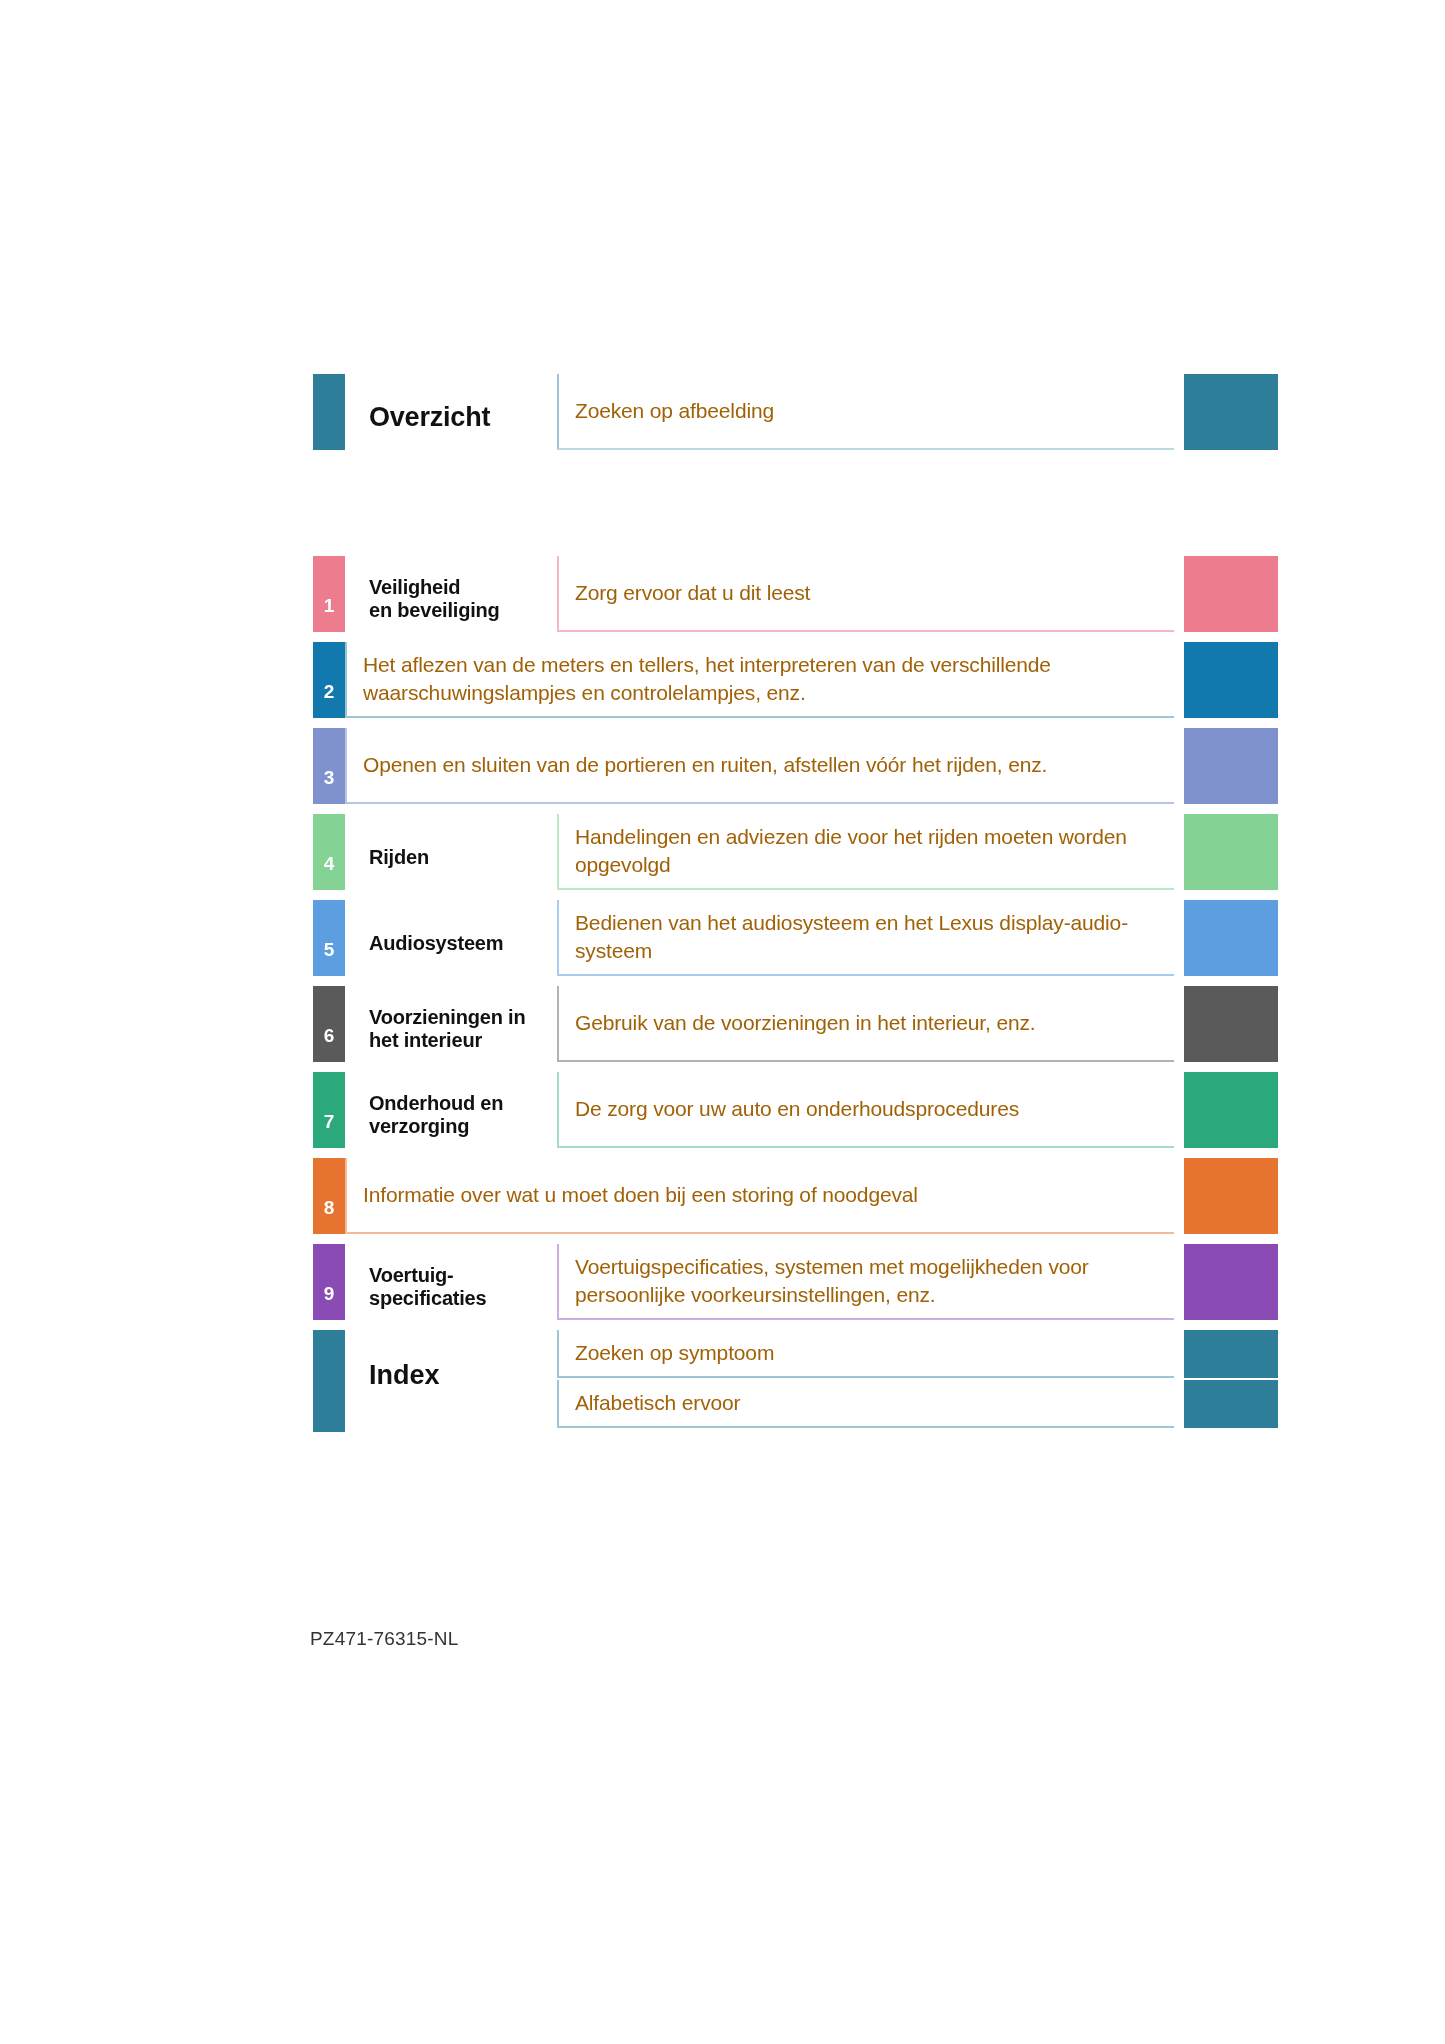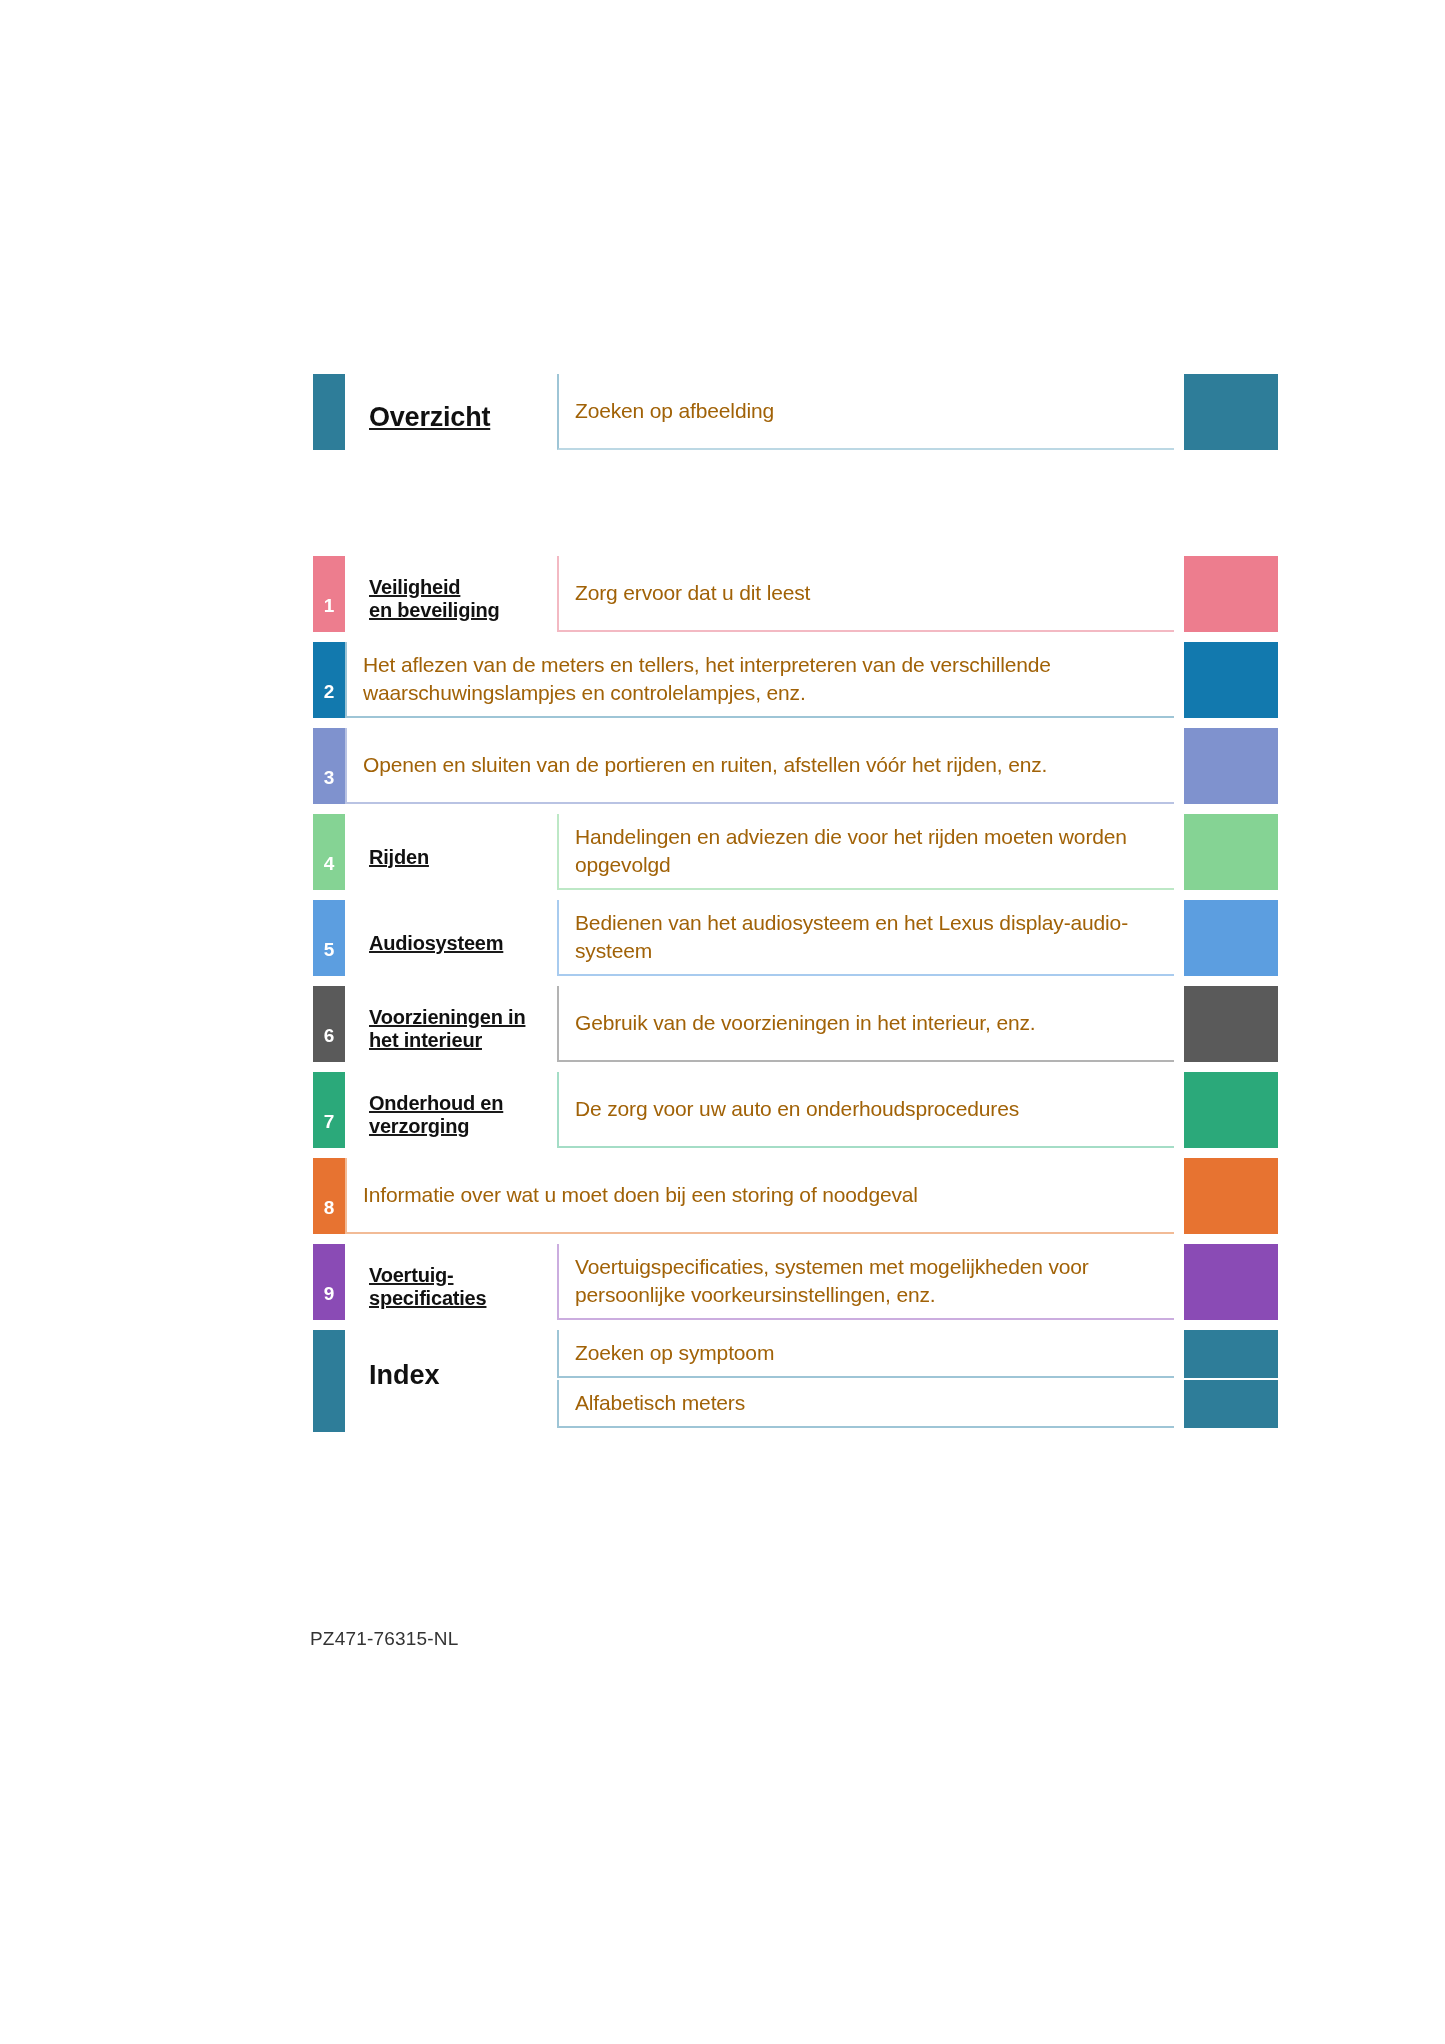--- a/index.html
+++ b/index.html
@@ -62,21 +62,20 @@
   }
 
   
   .title-cell {
     flex: 0 0 212px;
     width: 212px;
     display: flex;
     align-items: center;
     padding-left: 24px;
     box-sizing: border-box;
-    text-decoration: underline;
   }
   .title-text {
     font-size: 20px;
     font-weight: 700;
     line-height: 1.14;
     letter-spacing: -0.2px;
     color: #111111;
     white-space: pre-line;
   }
 
@@ -312,21 +311,21 @@
       </div>
       <div class="index-rows" id="index-rows">
           <div class="index-row">
             <div class="desc-cell" style="border-left-color: rgb(158, 197, 214); border-bottom-color: rgb(158, 197, 214); text-align: right;">
               <div class="desc-text">Zoeken op symptoom</div>
             </div>
             <div class="swatch" style="background: rgb(46, 125, 153);"></div>
           </div>
           <div class="index-row">
             <div class="desc-cell" style="border-left-color: rgb(158, 197, 214); border-bottom-color: rgb(158, 197, 214);">
-              <div class="desc-text">Alfabetisch meters</div>
+              <div class="desc-text">Alfabetisch ervoor</div>
             </div>
             <div class="swatch" style="background: rgb(46, 125, 153);"></div>
           </div>
         </div>
     </div>
 
   </div>
 
   <div class="footer-code">PZ471-76315-NL</div>
 

